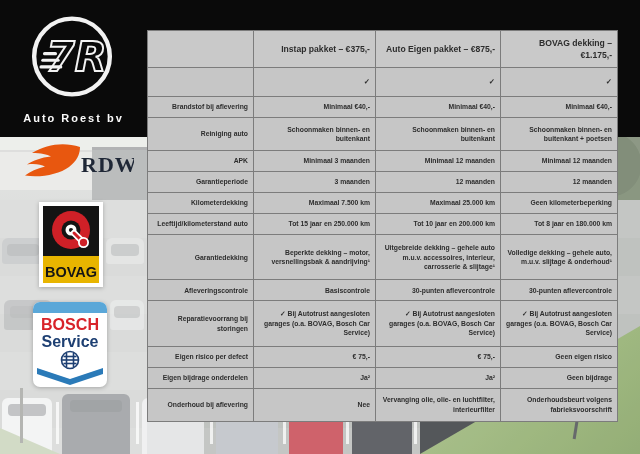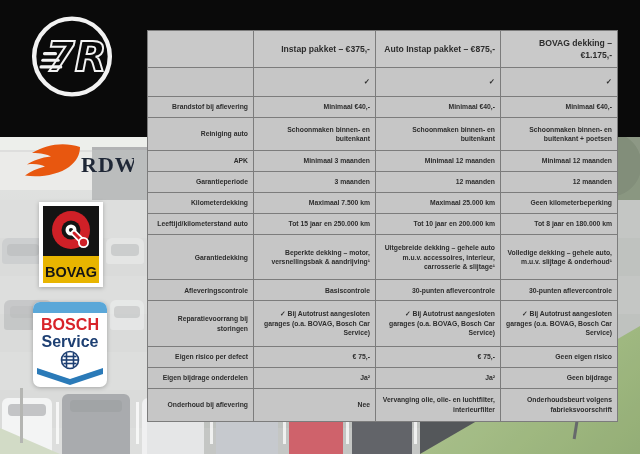--- a/index.html
+++ b/index.html
@@ -128,20 +128,21 @@
   <div class="band"></div>
 
   <div class="brand">
     <svg width="88" height="93" viewBox="0 0 100 100">
       <circle cx="50" cy="50" r="43" fill="none" stroke="#f2f2f2" stroke-width="5"></circle>
       <rect x="17" y="45" width="16" height="3.6" rx="1.8" fill="#f2f2f2"></rect>
       <rect x="15" y="52.5" width="21" height="3.6" rx="1.8" fill="#f2f2f2"></rect>
       <rect x="13" y="60" width="26" height="3.6" rx="1.8" fill="#f2f2f2"></rect>
       <text x="55" y="67" text-anchor="middle" font-family="DejaVu Sans, sans-serif" font-size="47" font-weight="bold" font-style="italic" fill="none" stroke="#f2f2f2" stroke-width="2.2">7R</text>
     </svg>
+    <div class="company">Auto Roest bv</div>
   </div>
 
   <svg class="partner logo-rdw" width="120" height="44" viewBox="0 0 120 44">
     <path d="M66,6 C50,1 33,3 18,12 C27,12 33,13.5 37,15.5 C27,16.5 19,19.5 13,23.5
              C21,22.5 27,23.5 31,25.5 C23,27.5 16,30.5 11,34.5 C26,37 45,33.5 55,26
              C62.5,20.5 66,13.5 66,6 Z" fill="#e8570f"></path>
     <text x="67" y="31" font-family="Liberation Serif, serif" font-size="22" font-weight="bold" letter-spacing="1" fill="#1f2736">RDW</text>
   </svg>
 
   <svg class="partner logo-bovag" width="64" height="85" viewBox="0 0 64 85">
@@ -178,21 +179,21 @@
     <colgroup>
       <col style="width:106px">
         <col style="width:122px">
         <col style="width:125px">
         <col style="width:117px">
     </colgroup>
     <thead>
       <tr>
         <th></th>
         <th>Instap pakket – €375,-</th>
-        <th>Auto Instap pakket – €875,-</th>
+        <th>Auto Eigen pakket – €875,-</th>
         <th>BOVAG dekking – €1.175,-</th>
       </tr>
     </thead>
     <tbody>
         <tr class="check-row">
           <td></td>
           <td>✓</td>
           <td>✓</td>
           <td>✓</td>
         </tr>

